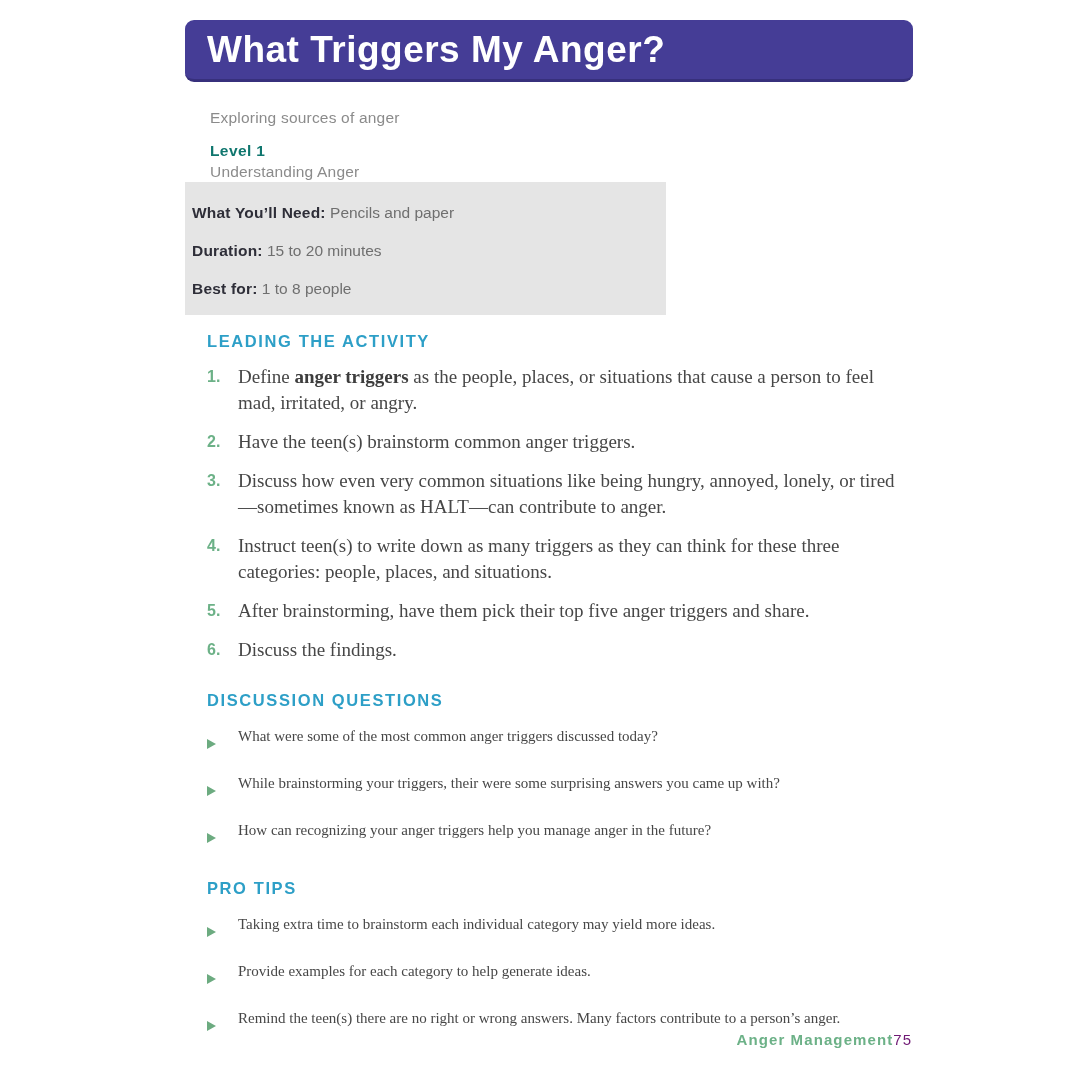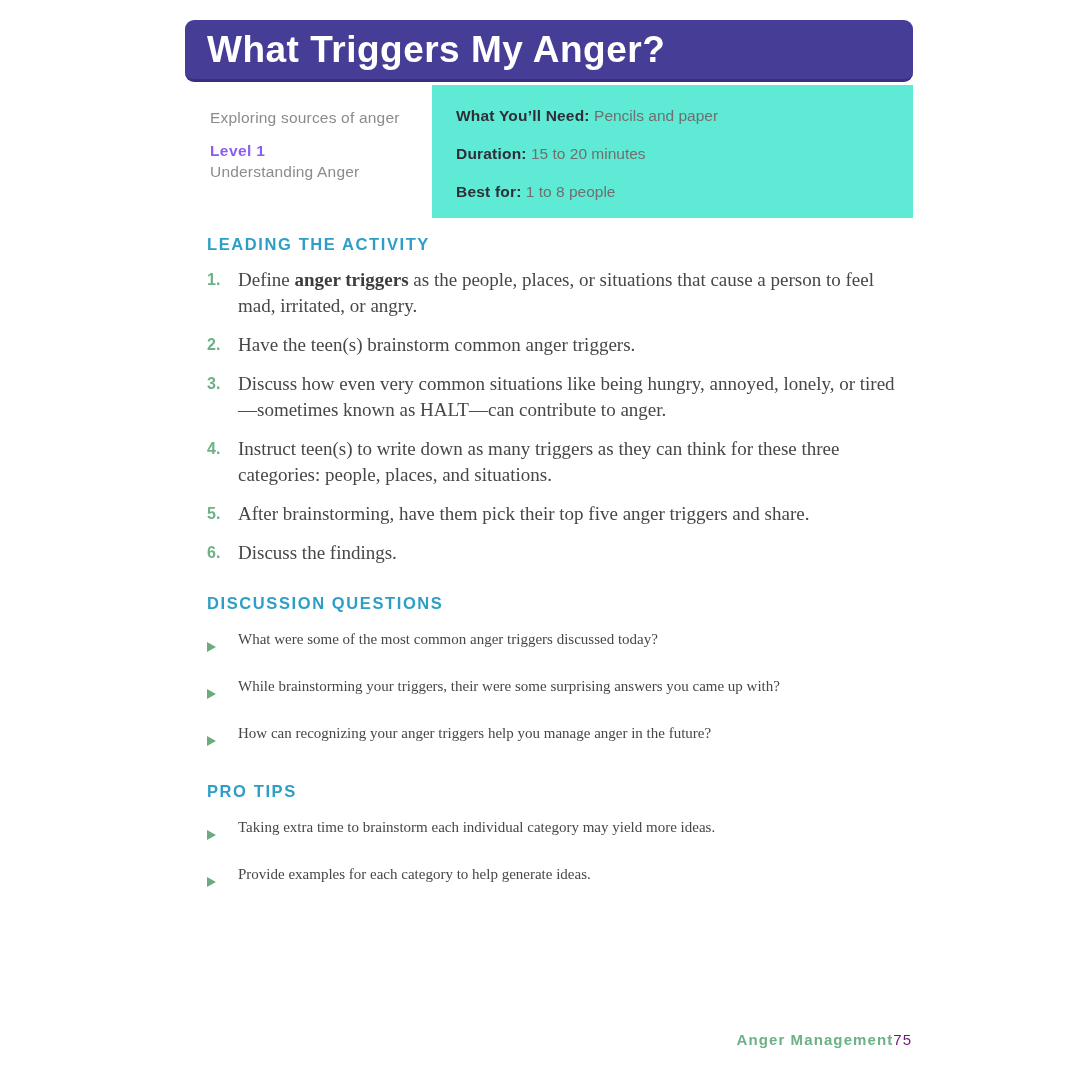--- a/index.html
+++ b/index.html
@@ -33,40 +33,41 @@
     font-family: "Liberation Sans", sans-serif;
     font-weight: bold;
     font-size: 37px;
     letter-spacing: 0.5px;
     color: #ffffff;
   }
   
   .meta-row {
     display: flex;
     margin-top: 3px;
+    flex-direction: column;
   }
   .meta-left {
     width: 247px;
     padding: 22px 10px 0 25px;
     font-family: "Liberation Sans", sans-serif;
     font-size: 15.5px;
     line-height: 21px;
     color: #8b8b8b;
     letter-spacing: 0.2px;
   }
   .meta-subtitle { margin-bottom: 12px; }
   .meta-level {
-    color: #8b5cf6;
+    color: #0f766e;
     font-weight: bold;
     letter-spacing: 0.4px;
   }
   .info-box {
     width: 481px;
-    background: #5eead4;
-    padding: 21px 24px 16px 24px;
+    background: #e5e5e5;
+    padding: 21px 24px 16px 7px;
     font-family: "Liberation Sans", sans-serif;
     font-size: 15.5px;
     line-height: 20px;
   }
   .info-line { margin-bottom: 18px; }
   .info-line:last-child { margin-bottom: 0; }
   .info-label {
     font-weight: bold;
     color: #2e2e38;
     letter-spacing: 0.2px;
@@ -215,20 +216,24 @@
       <div class="section-heading">PRO TIPS</div>
 
       <div class="bullet-item">
         <span class="bullet-marker"><span class="tri"></span></span>
         <span class="item-text">Taking extra time to brainstorm each individual category may yield more ideas.</span>
       </div>
       <div class="bullet-item">
         <span class="bullet-marker"><span class="tri"></span></span>
         <span class="item-text">Provide examples for each category to help generate ideas.</span>
       </div>
+      <div class="bullet-item">
+        <span class="bullet-marker"><span class="tri"></span></span>
+        <span class="item-text">Remind the teen(s) there are no right or wrong answers. Many factors contribute to a person’s anger.</span>
+      </div>
 
     </div>
   </div>
 
   <div class="footer">
     <span class="footer-chapter">Anger Management</span>
     <span class="footer-page">75</span>
   </div>
 </div>
 

